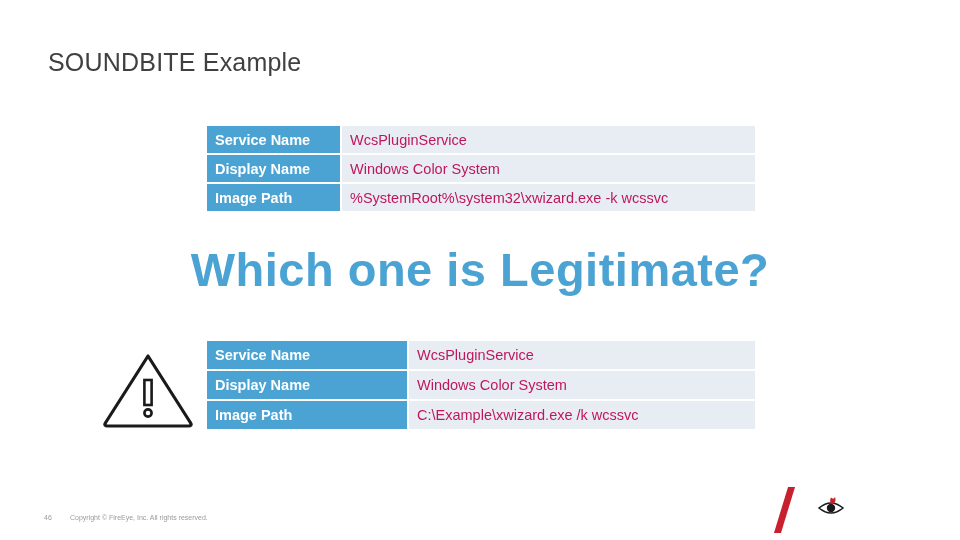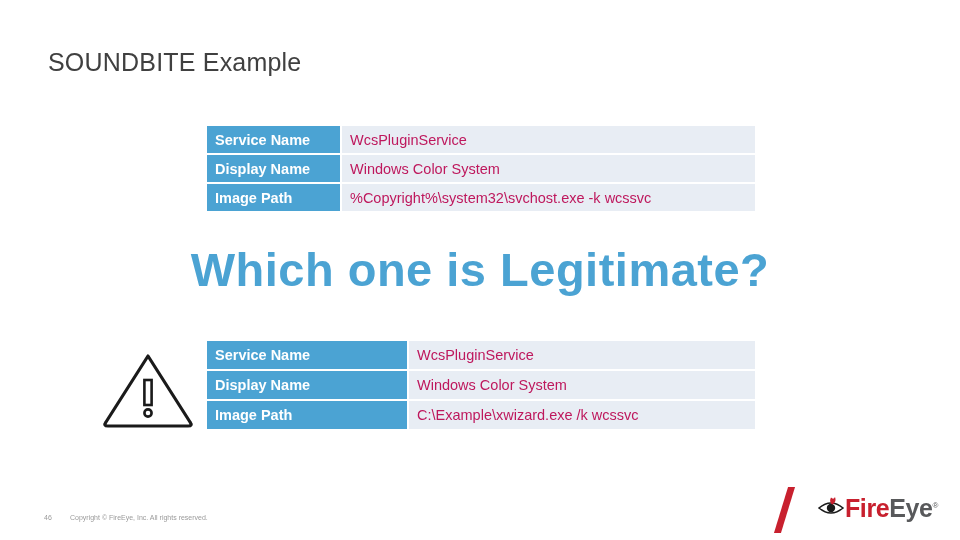--- a/index.html
+++ b/index.html
@@ -92,21 +92,21 @@
     <div class="row">
       <div class="hdr">Service Name</div>
       <div class="val">WcsPluginService</div>
     </div>
     <div class="row">
       <div class="hdr">Display Name</div>
       <div class="val">Windows Color System</div>
     </div>
     <div class="row">
       <div class="hdr">Image Path</div>
-      <div class="val">%Copyright%\system32\svchost.exe -k wcssvc</div>
+      <div class="val">%SystemRoot%\system32\xwizard.exe -k wcssvc</div>
     </div>
   </div>
 
   <div class="question">Which one is Legitimate?</div>
 
   <div class="warn">
     <svg viewBox="0 0 96 82" width="96" height="82">
       <path d="M48 8 L90 74 Q93 78 88 78 L8 78 Q3 78 6 74 Z" fill="none" stroke="#1a1a1a" stroke-width="3.2" stroke-linejoin="round"></path>
       <rect x="44.4" y="32" width="7.2" height="25" fill="none" stroke="#1a1a1a" stroke-width="2.6"></rect>
       <circle cx="48" cy="65" r="3.6" fill="none" stroke="#1a1a1a" stroke-width="2.6"></circle>
@@ -132,15 +132,14 @@
   <div class="footer-copy">Copyright © FireEye, Inc. All rights reserved.</div>
 
   <div class="logo-slash"></div>
   <div class="logo-mark">
     <svg viewBox="0 0 26 24" width="26" height="24">
       <path d="M1 13 Q13 3 25 13 Q13 23 1 13 Z" fill="none" stroke="#1a1a1a" stroke-width="1.6"></path>
       <circle cx="13" cy="13" r="4.2" fill="#1a1a1a"></circle>
       <path d="M13.5 9 Q11 6 13 2.5 Q15.5 5 17 2 Q19 7 14.5 9.5 Z" fill="#C8202E"></path>
     </svg>
   </div>
-  <div class="logo-text"><span class="red">Fire</span><span>Eye</span><span class="logo-tm">®</span></div>
 
 </div>
 
 </body></html>

